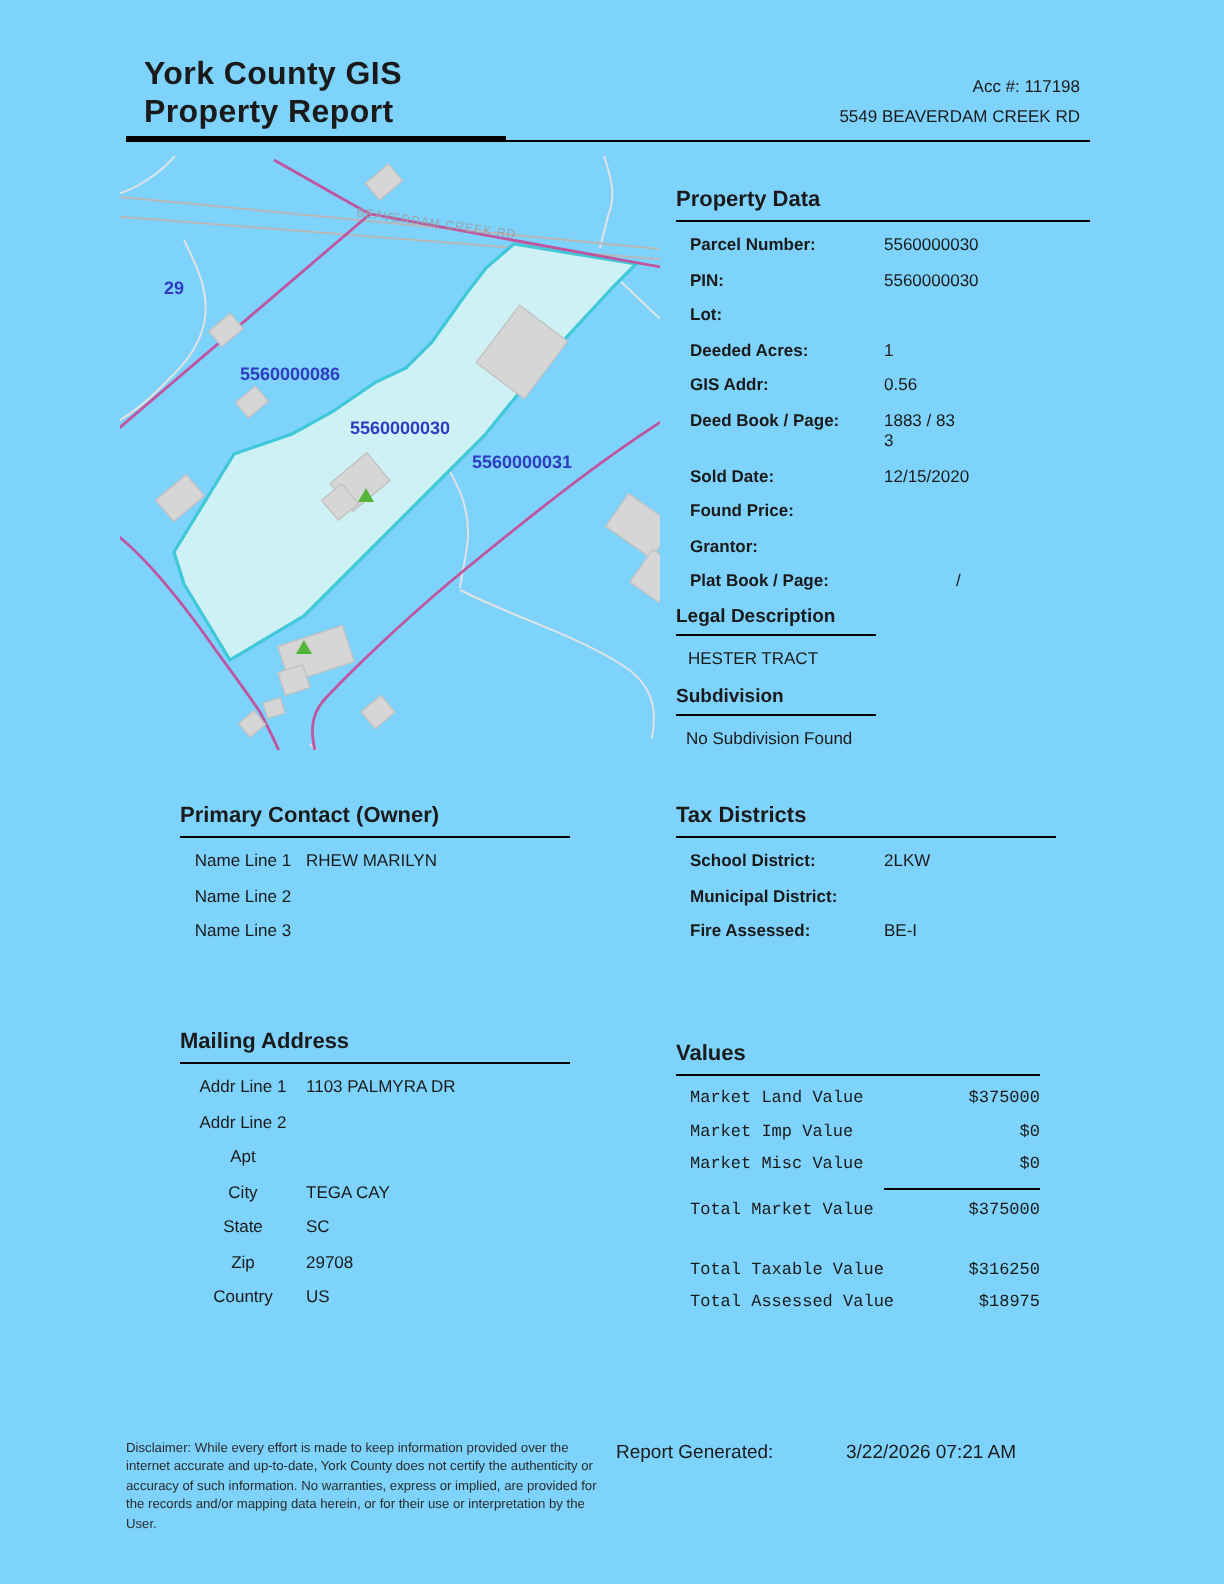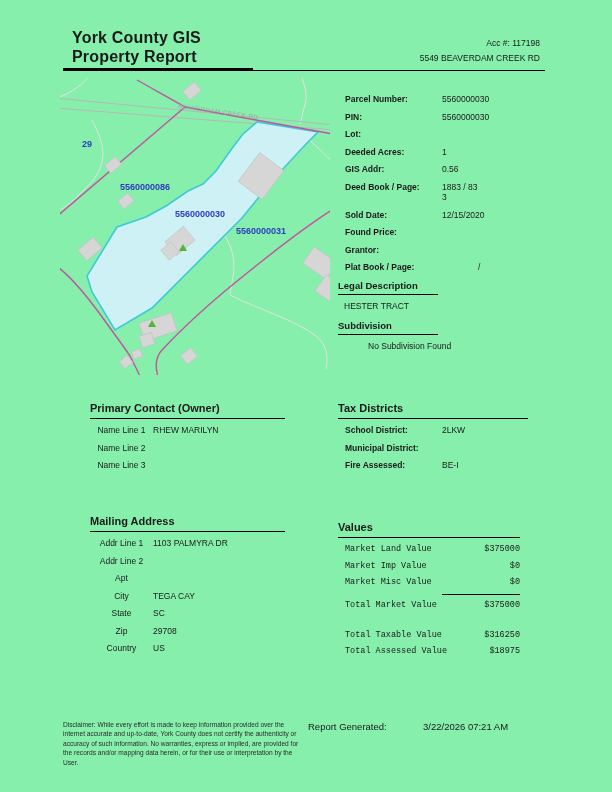--- a/index.html
+++ b/index.html
@@ -1,16 +1,16 @@
 <!DOCTYPE html>
 <html><head>
 <meta charset="utf-8">
 <style>
   html,body{margin:0;padding:0;background:#fff;}
-  #page{position:relative;width:612px;height:792px;background:#86efac;overflow:hidden;
+  #page{position:relative;width:612px;height:792px;background:#7dd3fc;overflow:hidden;
         font-family:"Liberation Sans",sans-serif;color:#1a1a1a;}
   
   #title{position:absolute;left:72px;top:28px;font-size:16px;font-weight:bold;line-height:19px;letter-spacing:.2px;}
   #hdr-right{position:absolute;right:72px;top:36px;text-align:right;font-size:8.5px;line-height:15px;}
   #rule-thick{position:absolute;left:63px;top:68px;width:190px;height:3.2px;background:#000;}
   #rule-thin{position:absolute;left:253px;top:69.6px;width:292px;height:1.1px;background:#000;}
   
   .section{position:absolute;font-size:8.5px;}
   .sec-head{font-size:11px;font-weight:bold;line-height:13px;padding-bottom:3px;border-bottom:1.6px solid #000;margin-bottom:6px;}
   .row{display:flex;margin-bottom:7px;line-height:10.5px;}
@@ -101,20 +101,21 @@
 
     <text class="roadtxt" x="118" y="30" transform="rotate(8 118 30)">BEAVERDAM CREEK RD</text>
 
     <text class="pnum" x="22" y="69">29</text>
     <text class="pnum" x="60" y="112">5560000086</text>
     <text class="pnum" x="115" y="139">5560000030</text>
     <text class="pnum" x="176" y="156">5560000031</text>
   </svg>
 
   <div class="section bold" style="left:338px;top:94px;width:207px;">
+    <div class="sec-head">Property Data</div>
     <div style="padding-left:7px;">
       <div class="row">
           <span class="lbl">Parcel Number:</span>
           <span class="val">5560000030</span>
         </div>
       <div class="row">
           <span class="lbl">PIN:</span>
           <span class="val">5560000030</span>
         </div>
       <div class="row">
@@ -147,21 +148,21 @@
           <span class="val"></span>
         </div>
       <div class="row">
           <span class="lbl">Plat Book / Page:</span>
           <span class="val slash">/</span>
         </div>
     </div>
     <div class="subhead">Legal Description</div>
     <div class="subval">HESTER TRACT</div>
     <div class="subhead">Subdivision</div>
-    <div class="subval" style="margin-left:30px;">No Subdivision Found</div>
+    <div class="subval" style="margin-left:5px;">No Subdivision Found</div>
   </div>
 
   <div class="section" style="left:90px;top:402px;width:195px;">
     <div class="sec-head">Primary Contact (Owner)</div>
     <div class="row">
         <span class="lbl-n">Name Line 1</span>
         <span class="val">RHEW MARILYN</span>
       </div>
     <div class="row">
         <span class="lbl-n">Name Line 2</span>

